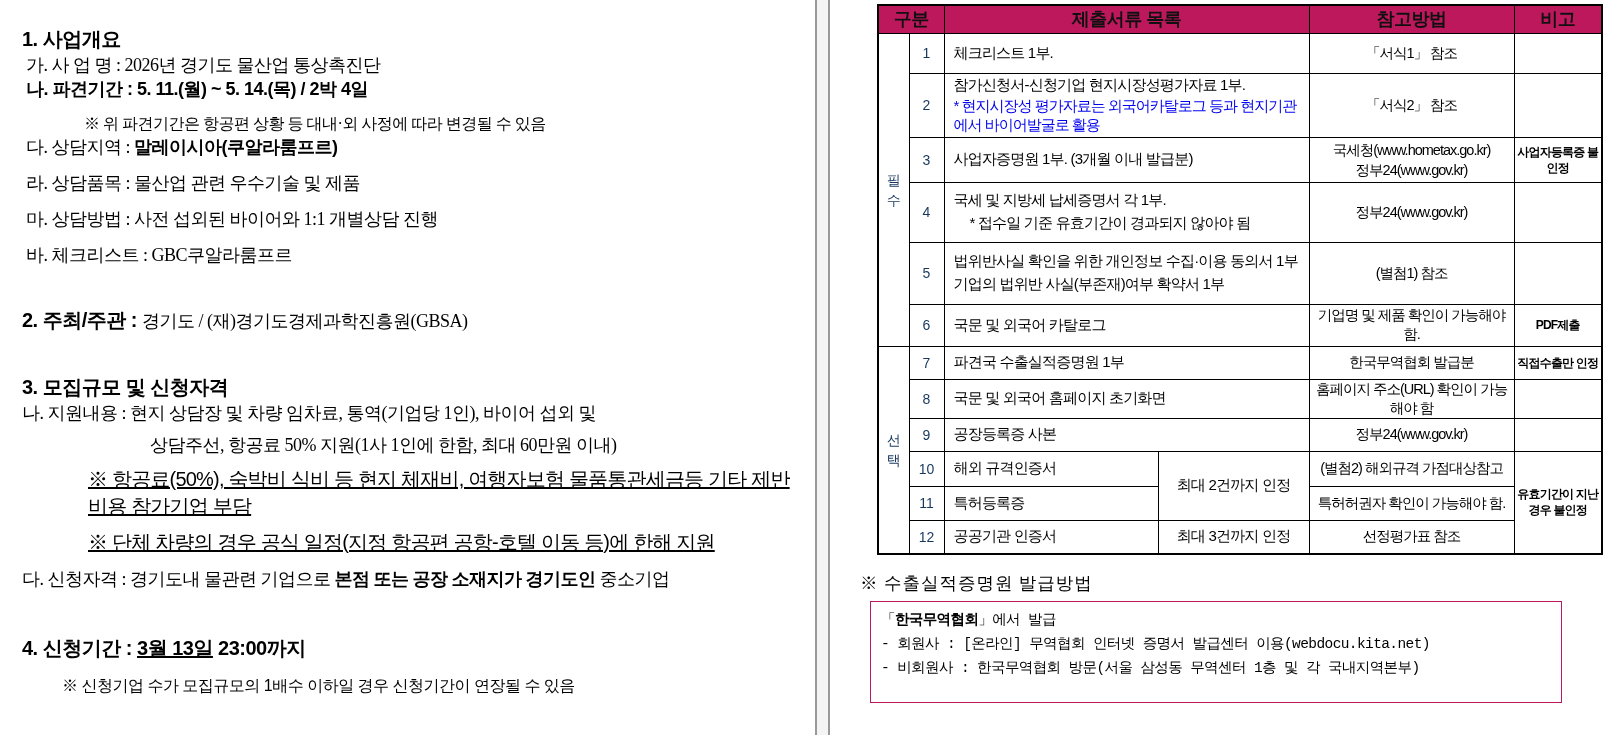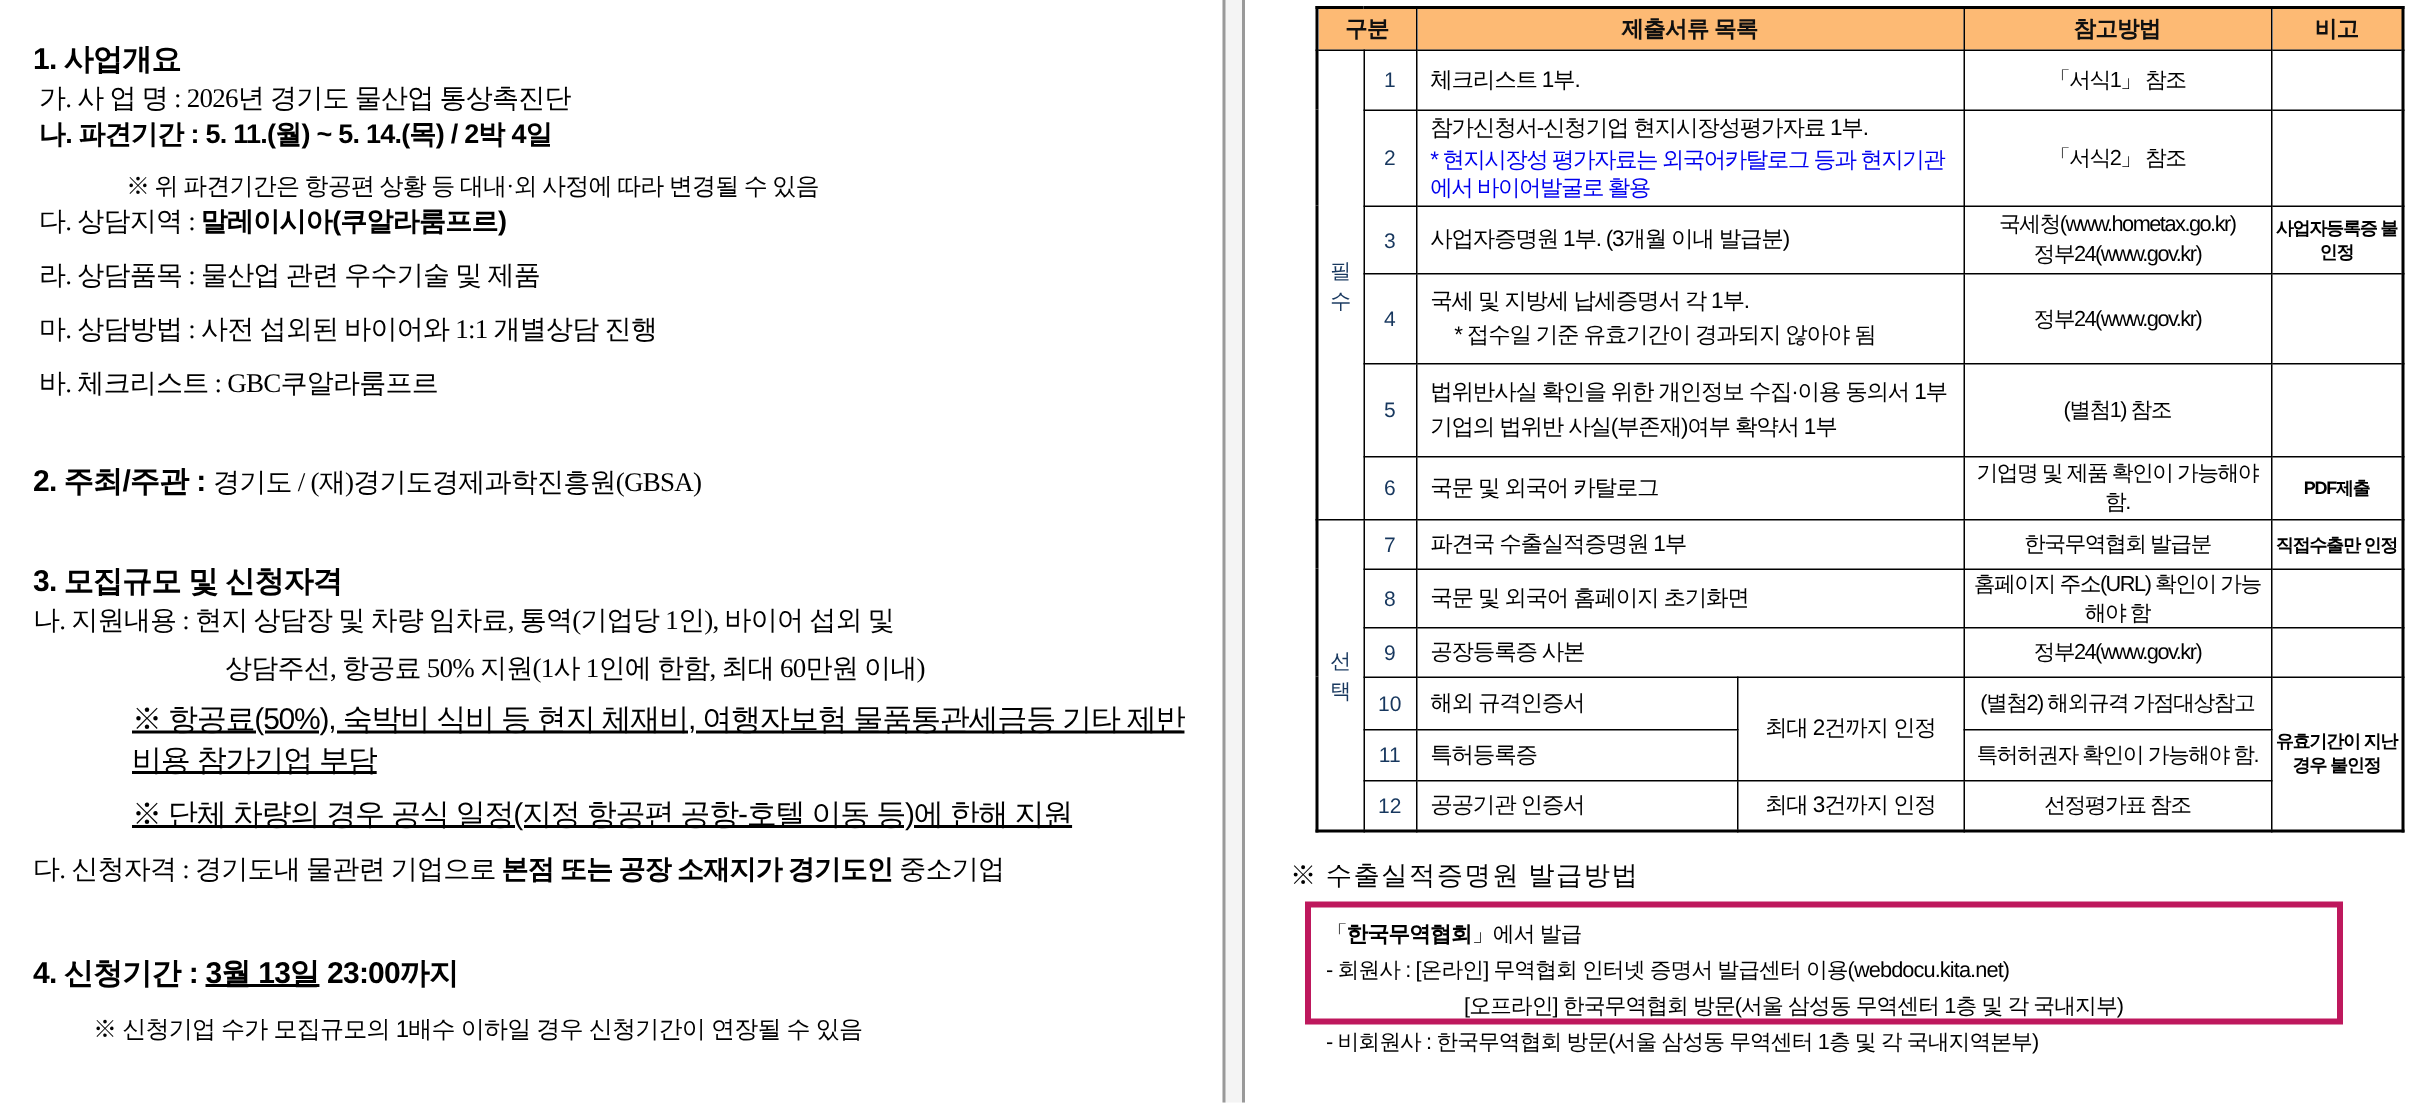--- a/index.html
+++ b/index.html
@@ -21,38 +21,38 @@
   .sec1 .item { margin-left:4px; }
   .note1 { font-size:16px; margin-left:62px; margin-top:13px; letter-spacing:-0.5px; }
   .sec-gap { margin-top:40px; }
   .wrapline { margin-left:128px; }
   .subnote { font-size:20px; margin-left:66px; margin-top:9px; text-decoration:underline; letter-spacing:-0.8px; }
   .sec4-note { font-size:16px; margin-left:40px; margin-top:11px; letter-spacing:-0.5px; }
 
   
   .doc-table { position:absolute; left:45px; top:4px; width:724px; border-collapse:collapse; table-layout:fixed; border:2px solid #000; }
   .doc-table th, .doc-table td { border:1px solid #000; vertical-align:middle; overflow:hidden; }
-  .doc-table thead th { background:#fdba74; color:#101010; font-size:15px; font-weight:bold; height:28px; text-align:center; letter-spacing:-0.5px; }
+  .doc-table thead th { background:#be185d; color:#101010; font-size:18px; font-weight:bold; height:28px; text-align:center; letter-spacing:-0.5px; }
   .cell-num { text-align:center; color:#17375e; font-size:14px; }
   .cell-group { text-align:center; color:#17375e; font-size:14px; word-break:break-all; line-height:20px; padding:0 4px; }
   .cell-doc { text-align:left; padding:2px 6px 2px 9px; font-size:15px; letter-spacing:-0.8px; }
   .cell-doc .sub-blue { display:block; color:#0000ee; font-size:15px; letter-spacing:-1px; margin-top:2px; }
   .cell-doc .sub2 { display:block; font-size:15px; letter-spacing:-0.8px; padding-left:16px; margin-top:4px; }
   .cell-doc .line2 { display:block; margin-top:4px; }
   .cell-limit { text-align:center; font-size:15px; letter-spacing:-0.8px; }
   .cell-ref { text-align:center; font-size:14.5px; letter-spacing:-1px; padding:0 2px; }
   .cell-ref .rline { display:block; line-height:20px; }
   .cell-note { text-align:center; font-size:12px; font-weight:600; letter-spacing:-0.8px; line-height:16px; padding:0 2px; }
   tr.r1{height:40px} tr.r2{height:41px} tr.r3{height:45px} tr.r4{height:60px}
   tr.r5{height:62px} tr.r6{height:42px} tr.r7{height:33px} tr.r8{height:32px}
   tr.r9{height:33px} tr.r10{height:35px} tr.r11{height:34px} tr.r12{height:34px}
 
   
   .method-title { position:absolute; left:28px; top:571px; font-family:"Liberation Serif", serif; font-size:17.5px; letter-spacing:1px; }
-  .method-box { position:absolute; left:38px; top:601px; width:692px; height:82px; border:4px solid #be185d; padding:6px 10px 0 10px; font-size:14.5px; letter-spacing:-0.6px; }
+  .method-box { position:absolute; left:38px; top:601px; width:692px; height:102px; border:1px solid #be185d; padding:6px 10px 0 10px; font-size:14.5px; letter-spacing:-0.6px;font-family:Liberation Mono, monospace; }
   .method-box .bxln { display:block; line-height:24px; }
   .method-box .indent { padding-left:92px; }
 </style>
 </head>
 <body>
 
 <div class="page-left">
   <div class="sec1">
     <div class="h-main">1. 사업개요</div>
     <div class="ln serif item mt12">가. 사 업 명 : 2026년 경기도 물산업 통상촉진단</div>
@@ -199,16 +199,15 @@
         <td class="cell-ref">선정평가표 참조</td>
       </tr>
     </tbody>
   </table>
 
   <div class="method-title">※ 수출실적증명원 발급방법</div>
 
   <div class="method-box">
     <span class="bxln"><span>「</span><span class="bold">한국무역협회</span><span>」에서 발급</span></span>
     <span class="bxln">- 회원사 : [온라인] 무역협회 인터넷 증명서 발급센터 이용(webdocu.kita.net)</span>
-    <span class="bxln indent">[오프라인] 한국무역협회 방문(서울 삼성동 무역센터 1층 및 각 국내지부)</span>
     <span class="bxln">- 비회원사 : 한국무역협회 방문(서울 삼성동 무역센터 1층 및 각 국내지역본부)</span>
   </div>
 </div>
 
 </body></html>

